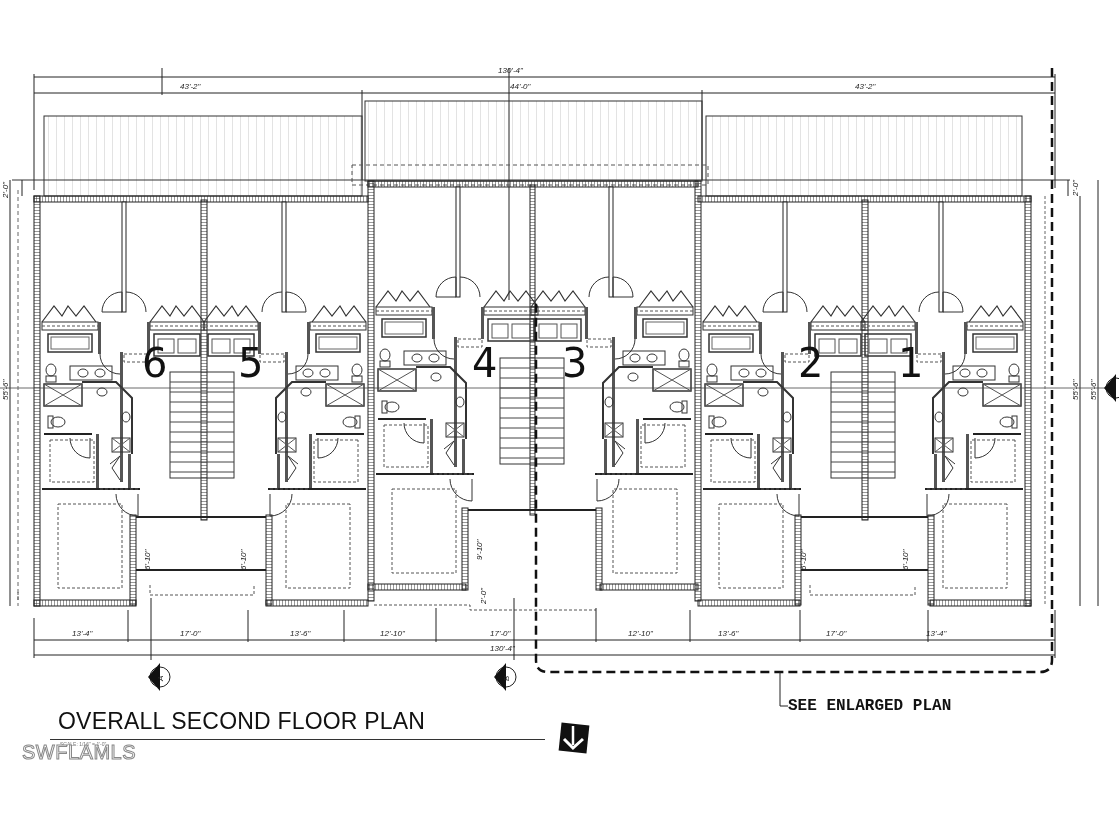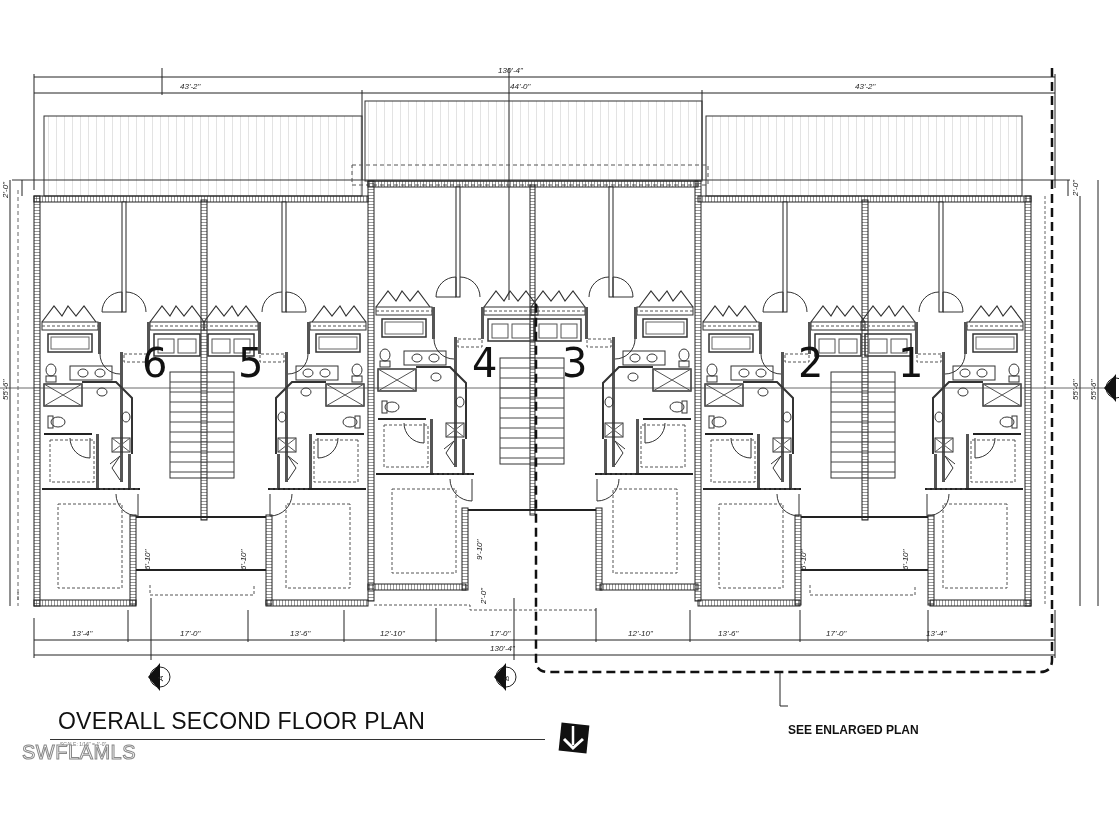--- a/index.html
+++ b/index.html
@@ -5,21 +5,21 @@
   html,body{margin:0;padding:0;background:#fff;}
   body{width:1119px;height:839px;overflow:hidden;position:relative;font-family:"Liberation Sans",sans-serif;}
   #plan{position:absolute;left:0;top:0;}
   .dim{font-family:"Liberation Sans",sans-serif;font-size:8px;font-style:italic;fill:#222;}
   .unitnum{font-family:"DejaVu Sans",sans-serif;font-size:40px;fill:#111;}
   .title{position:absolute;left:58px;top:708px;font-family:Liberation Sans, sans-serif;font-size:23px;color:#111;letter-spacing:0.2px;}
   .titleline{position:absolute;left:50px;top:739px;width:495px;height:1px;background:#333;}
   .scale{position:absolute;left:60px;top:741px;font-size:5px;color:#777;}
   .wm{position:absolute;left:22px;top:741px;font-family:"Liberation Sans",sans-serif;font-size:20px;color:#fff;
       -webkit-text-stroke:1px #888;letter-spacing:0.5px;}
-  .seeplan{position:absolute;left:788px;top:697px;font-family:Liberation Sans, sans-serif;font-weight:bold;font-size:12px;color:#111;margin-top:26px;}
+  .seeplan{position:absolute;left:788px;top:697px;font-family:Liberation Mono, monospace;font-weight:bold;font-size:16px;color:#111;}
   .north{position:absolute;left:557px;top:721px;width:34px;height:34px;}
 </style>
 </head>
 <body>
 
 <svg id="plan" width="1119" height="839" viewBox="0 0 1119 839" xmlns="http://www.w3.org/2000/svg">
   <defs>
     <pattern id="roofHatch" width="8" height="10" patternUnits="userSpaceOnUse">
       <line x1="0" y1="0" x2="0" y2="10" stroke="#c8c8c8" stroke-width="1"></line>
     </pattern>

